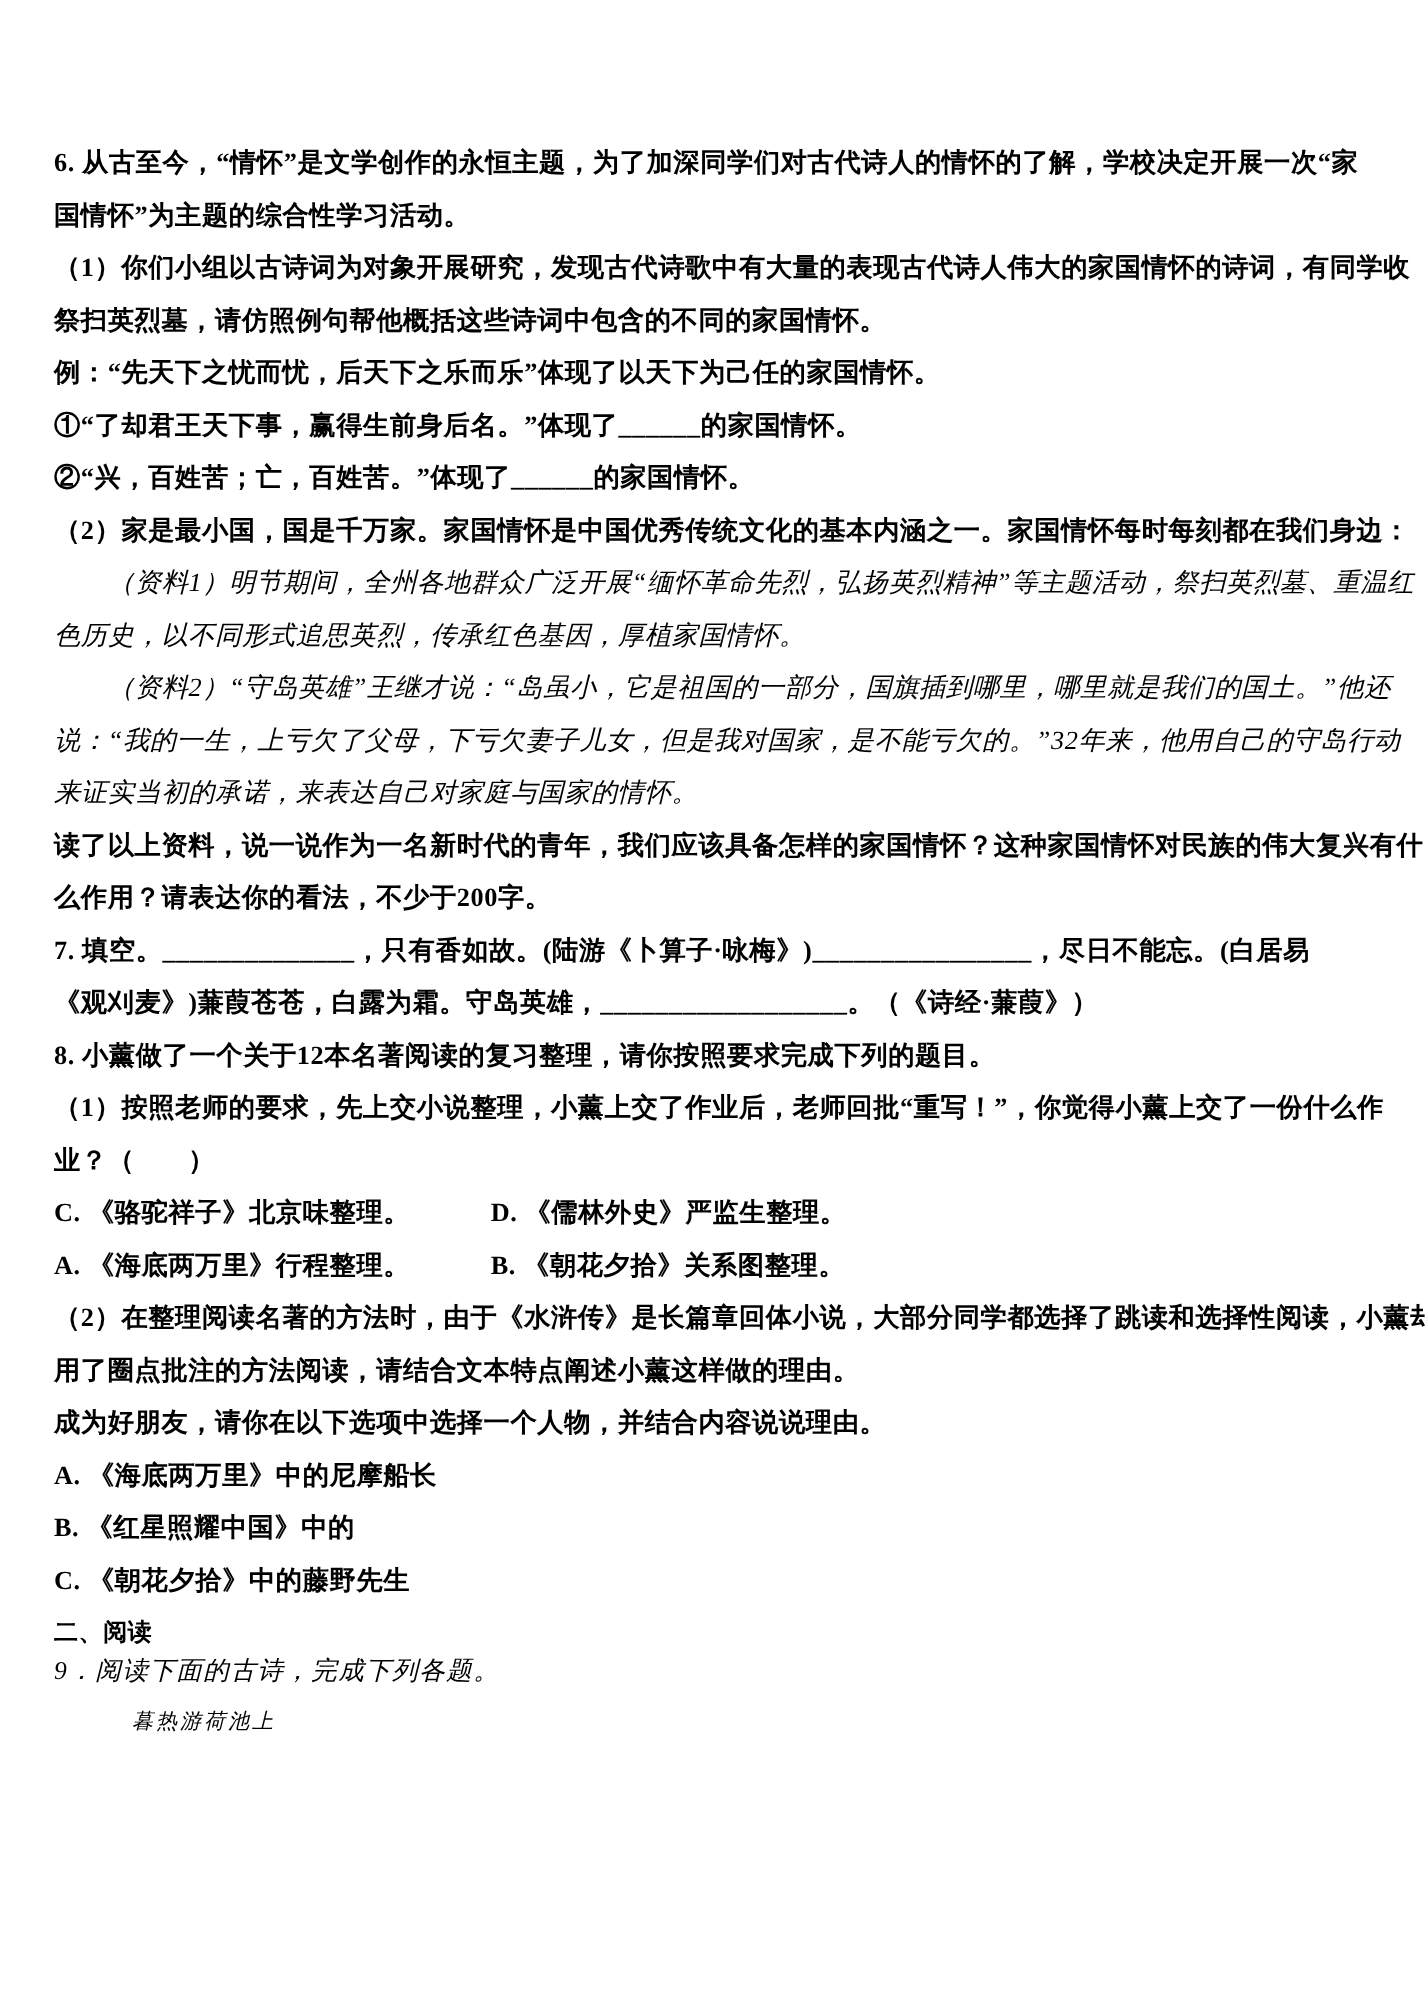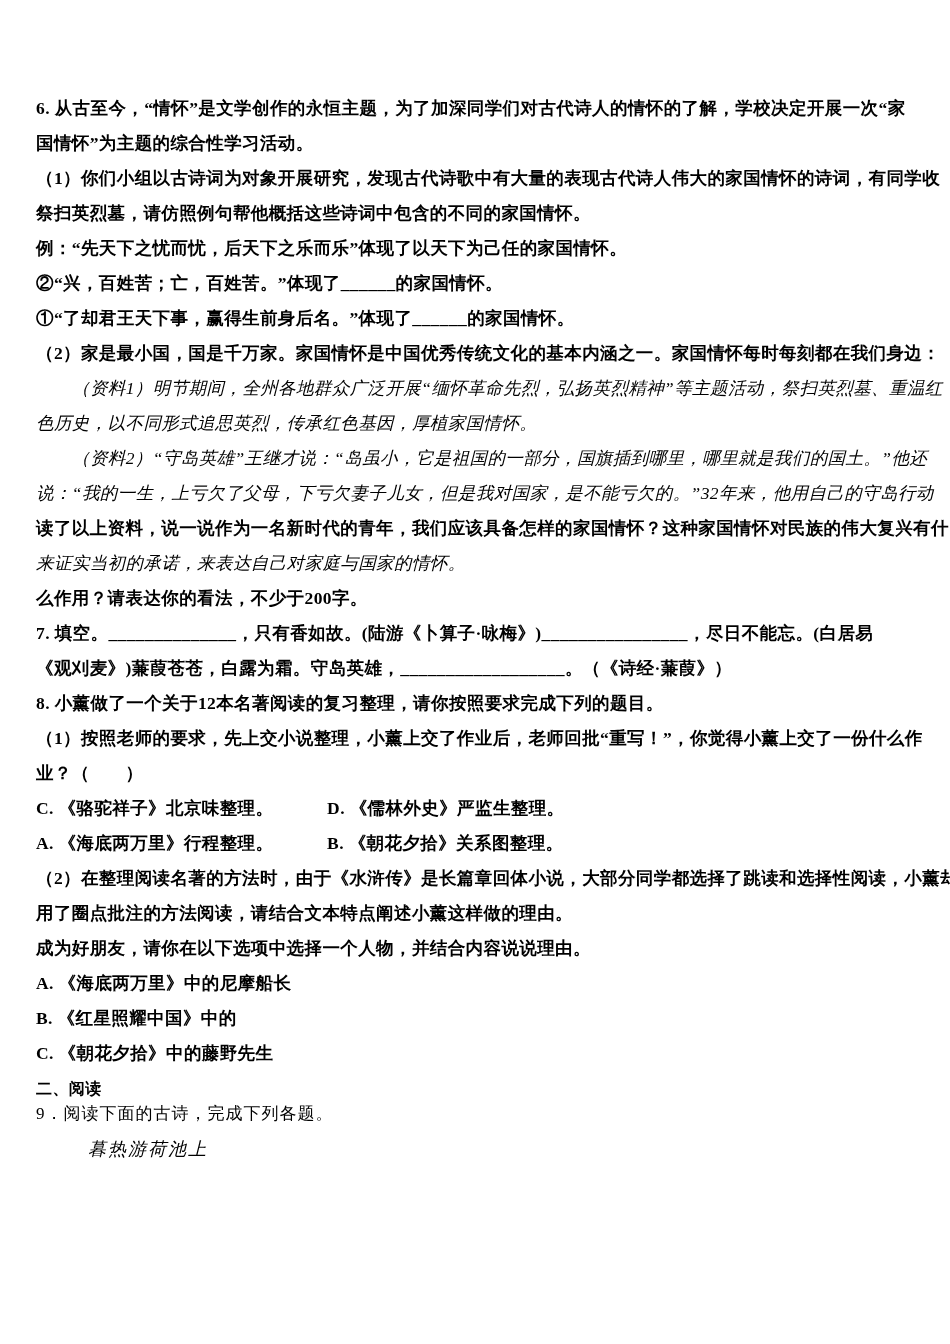--- a/index.html
+++ b/index.html
@@ -38,50 +38,51 @@
     height: 24px;
     line-height: 24px;
     font-size: 16px;
   }
   .plain {
     font-weight: 400;
     height: 26px;
     line-height: 26px;
     font-size: 17px;
     letter-spacing: 1px;
+    font-style: italic;
   }
   .poem {
     font-weight: 400;
     font-style: italic;
-    font-size: 18px;
+    font-size: 14px;
     padding-left: 52px;
     margin-top: 10px;
     height: 24px;
     line-height: 24px;
     letter-spacing: 2px;
   }
 </style>
 </head>
 <body>
 
 <div class="page">
   <div class="line">6. 从古至今，“情怀”是文学创作的永恒主题，为了加深同学们对古代诗人的情怀的了解，学校决定开展一次“家</div>
   <div class="line">国情怀”为主题的综合性学习活动。</div>
   <div class="line">（1）你们小组以古诗词为对象开展研究，发现古代诗歌中有大量的表现古代诗人伟大的家国情怀的诗词，有同学收</div>
   <div class="line">祭扫英烈墓，请仿照例句帮他概括这些诗词中包含的不同的家国情怀。</div>
   <div class="line">例：“先天下之忧而忧，后天下之乐而乐”体现了以天下为己任的家国情怀。</div>
+  <div class="line">①“了却君王天下事，赢得生前身后名。”体现了______的家国情怀。</div>
   <div class="line">②“兴，百姓苦；亡，百姓苦。”体现了______的家国情怀。</div>
-  <div class="line">①“了却君王天下事，赢得生前身后名。”体现了______的家国情怀。</div>
   <div class="line">（2）家是最小国，国是千万家。家国情怀是中国优秀传统文化的基本内涵之一。家国情怀每时每刻都在我们身边：</div>
   <div class="line kai ind">（资料1）明节期间，全州各地群众广泛开展“缅怀革命先烈，弘扬英烈精神”等主题活动，祭扫英烈墓、重温红</div>
   <div class="line kai">色历史，以不同形式追思英烈，传承红色基因，厚植家国情怀。</div>
   <div class="line kai ind">（资料2）“守岛英雄”王继才说：“岛虽小，它是祖国的一部分，国旗插到哪里，哪里就是我们的国土。”他还</div>
   <div class="line kai">说：“我的一生，上亏欠了父母，下亏欠妻子儿女，但是我对国家，是不能亏欠的。”32年来，他用自己的守岛行动</div>
+  <div class="line kai">来证实当初的承诺，来表达自己对家庭与国家的情怀。</div>
   <div class="line">读了以上资料，说一说作为一名新时代的青年，我们应该具备怎样的家国情怀？这种家国情怀对民族的伟大复兴有什</div>
-  <div class="line kai">来证实当初的承诺，来表达自己对家庭与国家的情怀。</div>
   <div class="line">么作用？请表达你的看法，不少于200字。</div>
   <div class="line">7. 填空。______________，只有香如故。(陆游《卜算子·咏梅》)________________，尽日不能忘。(白居易</div>
   <div class="line">《观刈麦》)蒹葭苍苍，白露为霜。守岛英雄，__________________。（《诗经·蒹葭》）</div>
   <div class="line">8. 小薰做了一个关于12本名著阅读的复习整理，请你按照要求完成下列的题目。</div>
   <div class="line">（1）按照老师的要求，先上交小说整理，小薰上交了作业后，老师回批“重写！”，你觉得小薰上交了一份什么作</div>
   <div class="line">业？（　　）</div>
   <div class="line">C. 《骆驼祥子》北京味整理。　　　D. 《儒林外史》严监生整理。</div>
   <div class="line">A. 《海底两万里》行程整理。　　　B. 《朝花夕拾》关系图整理。</div>
   <div class="line">（2）在整理阅读名著的方法时，由于《水浒传》是长篇章回体小说，大部分同学都选择了跳读和选择性阅读，小薰却</div>
   <div class="line">用了圈点批注的方法阅读，请结合文本特点阐述小薰这样做的理由。</div>

